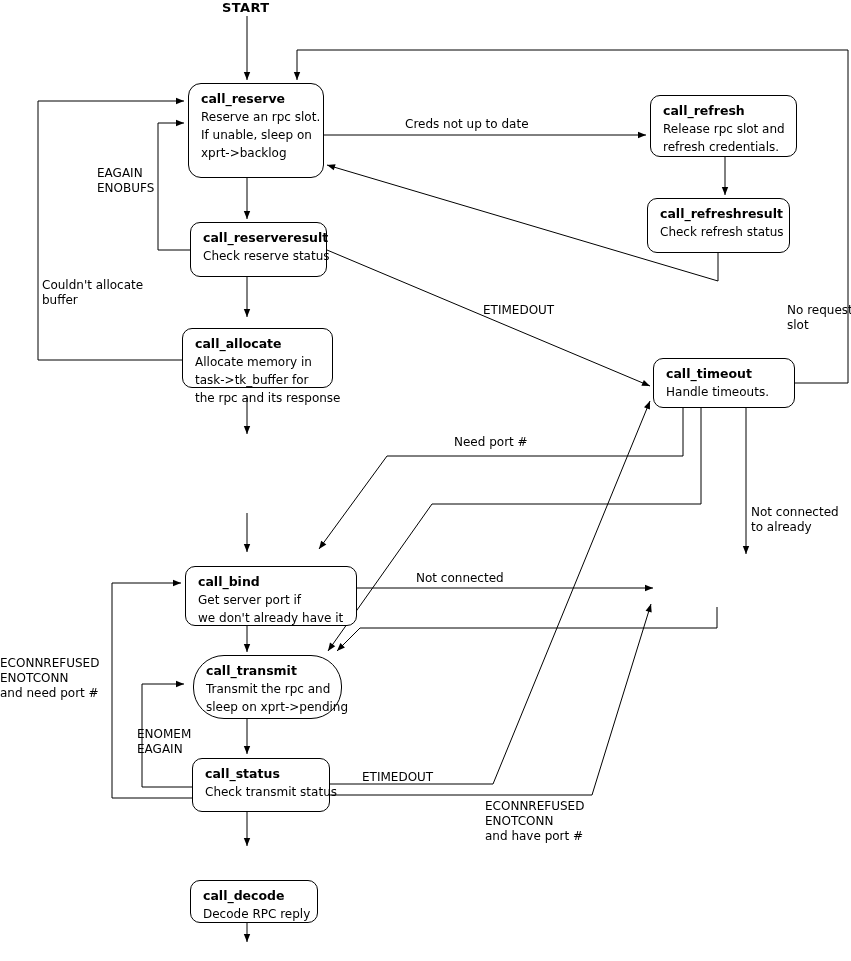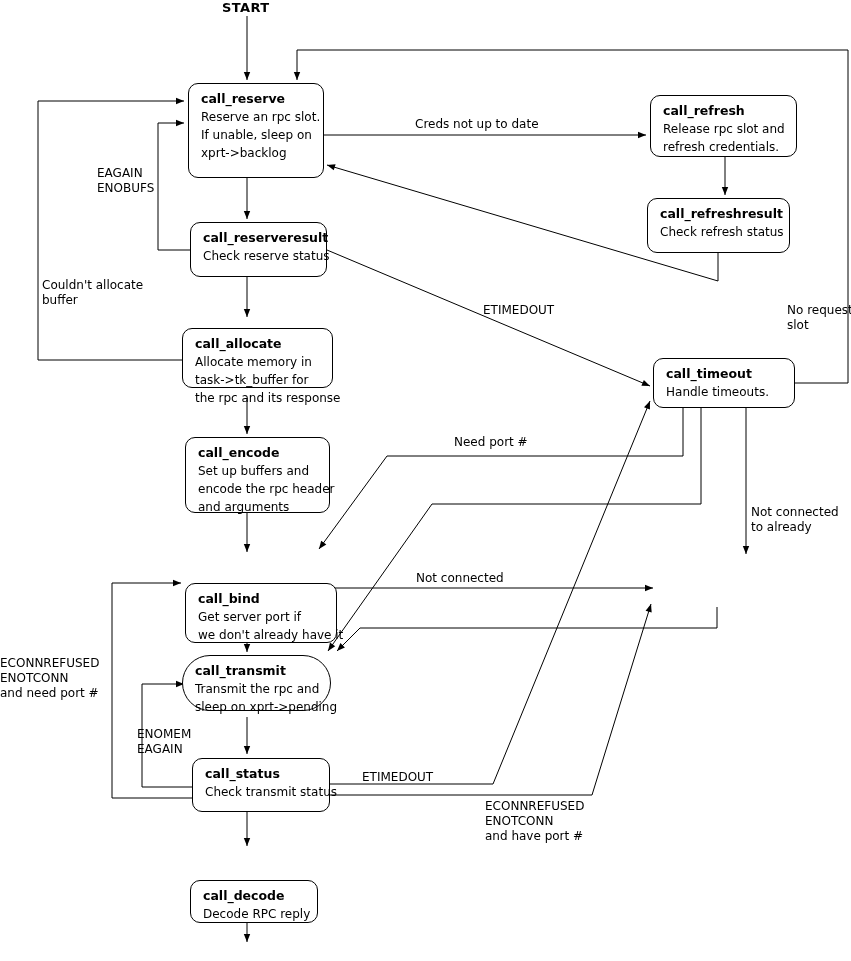--- a/index.html
+++ b/index.html
@@ -67,21 +67,21 @@
       <polyline points="746,408 746,554" marker-end="url(#arrow)" stroke="#000000"></polyline>
       <polyline points="717,607 717,628 360,628 337,651" marker-end="url(#arrow)" stroke="#000000"></polyline>
       <polyline points="247,717 247,754" marker-end="url(#arrow)" stroke="#000000"></polyline>
       <polyline points="192,787 142,787 142,684 184,684" marker-end="url(#arrow)" stroke="#000000"></polyline>
       <polyline points="192,798 112,798 112,583 181,583" marker-end="url(#arrow)" stroke="#000000"></polyline>
       <polyline points="330,784 493,784 650,401" marker-end="url(#arrow)" stroke="#000000"></polyline>
       <polyline points="330,795 592,795 651,604" marker-end="url(#arrow)" stroke="#000000"></polyline>
       <polyline points="247,812 247,846" marker-end="url(#arrow)" stroke="#000000"></polyline>
       <polyline points="247,893 247,942" marker-end="url(#arrow)" stroke="#000000"></polyline>
     </svg>
-<div class="node" style="left: 188px; top: 83px; width: 136px; height: 95px;">
+<div class="node" style="left: 188px; top: 83px; width: 136px; height: 95px; border-radius: 13px;">
       <div class="node-title">call_reserve</div>
       <div class="node-line">Reserve an rpc slot.</div>
       <div class="node-line">If unable, sleep on</div>
       <div class="node-line">xprt-&gt;backlog</div>
     </div>
     <div class="node" style="left: 650px; top: 95px; width: 147px; height: 62px;">
       <div class="node-title">call_refresh</div>
       <div class="node-line">Release rpc slot and</div>
       <div class="node-line">refresh credentials.</div>
     </div>
@@ -96,51 +96,45 @@
     <div class="node" style="left: 182px; top: 328px; width: 151px; height: 60px;">
       <div class="node-title">call_allocate</div>
       <div class="node-line">Allocate memory in</div>
       <div class="node-line">task-&gt;tk_buffer for</div>
       <div class="node-line">the rpc and its response</div>
     </div>
     <div class="node" style="left: 653px; top: 358px; width: 142px; height: 50px;">
       <div class="node-title">call_timeout</div>
       <div class="node-line">Handle timeouts.</div>
     </div>
-    <div class="node" style="left: 185px; top: 437px; width: 145px; height: 76px;">
-      <div class="node-title">call_encode</div>
-      <div class="node-line">Set up buffers and</div>
-      <div class="node-line">encode the rpc header</div>
-      <div class="node-line">and arguments</div>
-    </div>
-    <div class="node" style="left: 185px; top: 583px; width: 152px; height: 60px;">
+    <div class="node" style="left: 185px; top: 566px; width: 172px; height: 60px;">
       <div class="node-title">call_bind</div>
       <div class="node-line">Get server port if</div>
       <div class="node-line">we don't already have it</div>
     </div>
-    <div class="node" style="left: 182px; top: 655px; width: 149px; height: 56px; border-radius: 31px;">
+    <div class="node" style="left: 193px; top: 655px; width: 149px; height: 64px; border-radius: 31px;">
       <div class="node-title">call_transmit</div>
       <div class="node-line">Transmit the rpc and</div>
       <div class="node-line">sleep on xprt-&gt;pending</div>
     </div>
     <div class="node" style="left: 192px; top: 758px; width: 138px; height: 54px;">
       <div class="node-title">call_status</div>
       <div class="node-line">Check transmit status</div>
     </div>
     <div class="node" style="left: 190px; top: 850px; width: 128px; height: 43px; margin-top: 30px;">
       <div class="node-title">call_decode</div>
       <div class="node-line">Decode RPC reply</div>
     </div>
     <div class="flabel bold" style="left: 222px; top: 0px;">
       <div>START</div>
     </div>
     <div class="flabel bold" style="left: 228px; top: 946px; margin-top: 29px;">
       <div>DONE</div>
     </div>
-    <div class="flabel" style="left: 415px; top: 117px;">
+    <div class="flabel" style="left: 405px; top: 117px;">
       <div>Creds not up to date</div>
     </div>
     <div class="flabel" style="left: 97px; top: 166px;">
       <div>EAGAIN</div>
       <div>ENOBUFS</div>
     </div>
     <div class="flabel" style="left: 42px; top: 278px;">
       <div>Couldn't allocate</div>
       <div>buffer</div>
     </div>

